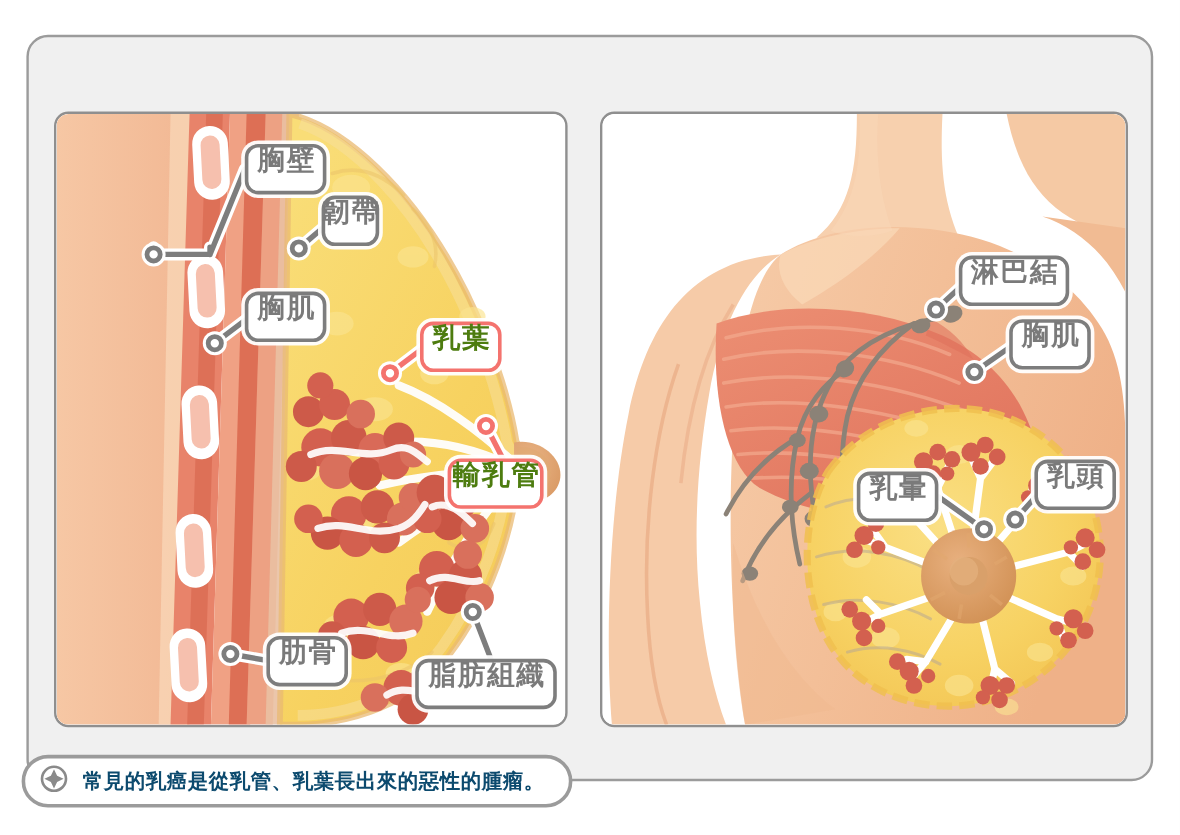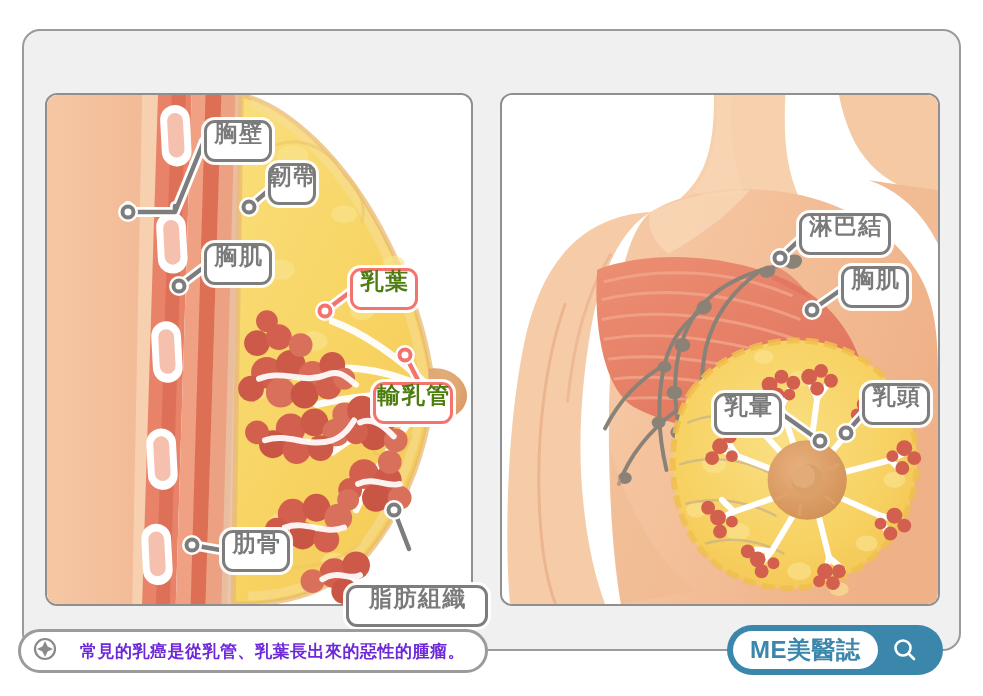--- a/index.html
+++ b/index.html
@@ -88,22 +88,22 @@
     left: 18px; top: 629px;
     height: 44px;
     background: #ffffff;
     border: 3px solid #9b9b9b;
     border-radius: 23px;
     display: flex; align-items: center;
     padding: 0 20px 0 12px;
     z-index: 40;
   }
   .note-text {
-    font-size: 17px; font-weight: bold; color: #6d28d9;
-    letter-spacing: 0.5px; margin-left: 23px; line-height: 1;
+    font-size: 17px; font-weight: bold; color: #0c4a6e;
+    letter-spacing: 0.5px; margin-left: 12px; line-height: 1;
   }
 
   
   .logo {
     position: absolute;
     left: 727px; top: 625px;
     width: 216px; height: 50px;
     background: #3b86ab;
     border-radius: 25px;
     display: flex; align-items: center;
@@ -607,21 +607,21 @@
       </div>
       <div class="lbl pink" style="left: 350px; top: 268px; width: 68px; height: 42px;">
         <span>乳葉</span>
       </div>
       <div class="lbl pink" style="left: 373px; top: 382px; width: 80px; height: 42px;">
         <span>輸乳管</span>
       </div>
       <div class="lbl" style="left: 222px; top: 530px; width: 68px; height: 42px;">
         <span>肋骨</span>
       </div>
-      <div class="lbl" style="left: 346px; top: 549px; width: 142px; height: 42px; margin-top: 36px;">
+      <div class="lbl" style="left: 346px; top: 549px; width: 118px; height: 42px;">
         <span>脂肪組織</span>
       </div>
       <div class="lbl" style="left: 799px; top: 213px; width: 92px; height: 42px;">
         <span>淋巴結</span>
       </div>
       <div class="lbl" style="left: 841px; top: 266px; width: 68px; height: 42px;">
         <span>胸肌</span>
       </div>
       <div class="lbl" style="left: 714px; top: 393px; width: 68px; height: 42px;">
         <span>乳暈</span>
@@ -634,25 +634,14 @@
   <div class="note">
     <span>
       <svg width="24" height="24" viewBox="0 0 24 24">
         <circle cx="12" cy="12" r="10" fill="none" stroke="#8a8a8a" stroke-width="2.2"></circle>
         <path d="M 12 4 L 14.6 9.4 L 20 12 L 14.6 14.6 L 12 20 L 9.4 14.6 L 4 12 L 9.4 9.4 Z" fill="#8a8a8a"></path>
       </svg>
     </span>
     <span class="note-text">常見的乳癌是從乳管、乳葉長出來的惡性的腫瘤。</span>
   </div>
 
-  <div class="logo">
-    <div class="logo-pill">
-      <span class="logo-text">ME美醫誌</span>
-    </div>
-    <span class="logo-search">
-      <svg width="30" height="30" viewBox="0 0 30 30">
-        <circle cx="13" cy="13" r="7.5" fill="none" stroke="#ffffff" stroke-width="2.6"></circle>
-        <line x1="18.5" y1="18.5" x2="24" y2="24" stroke="#ffffff" stroke-width="2.6" stroke-linecap="round"></line>
-      </svg>
-    </span>
-  </div>
 
 </div>
 
 </body></html>

